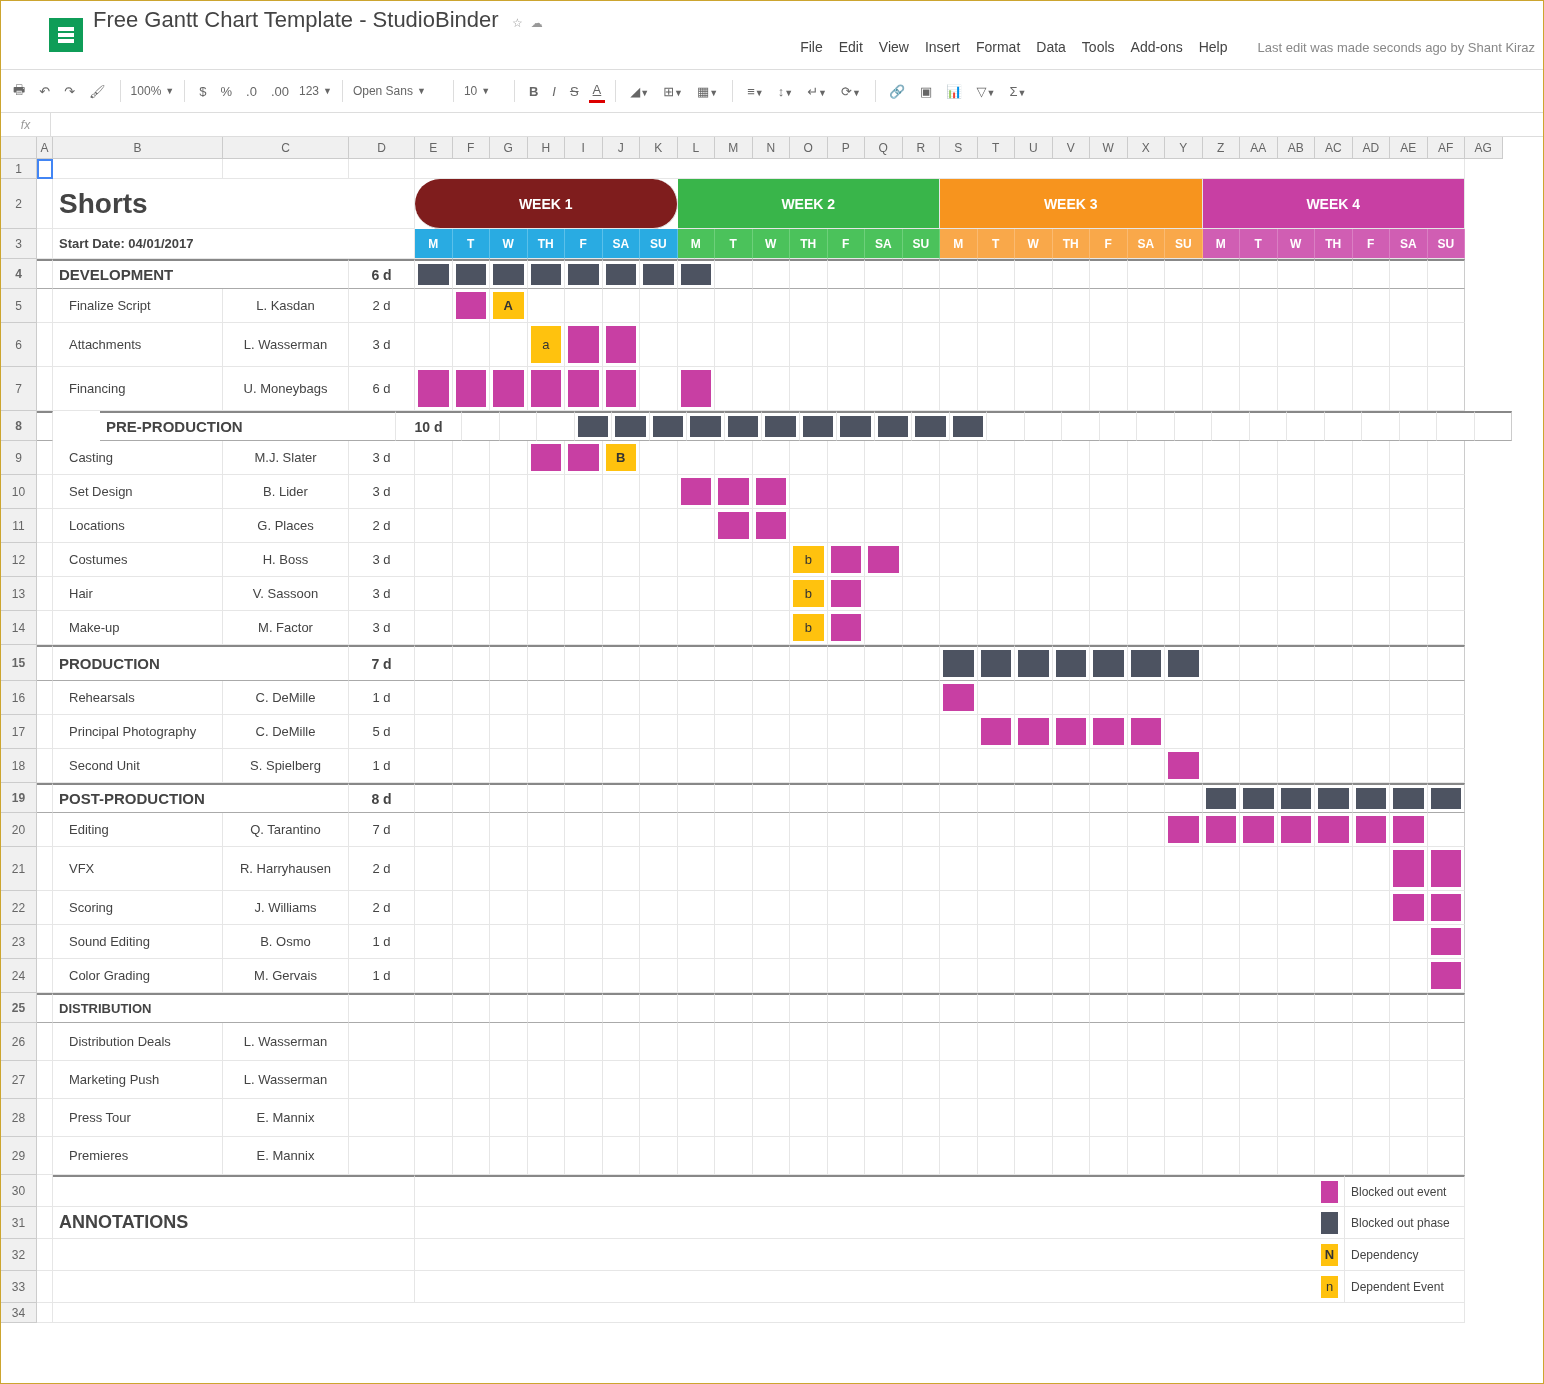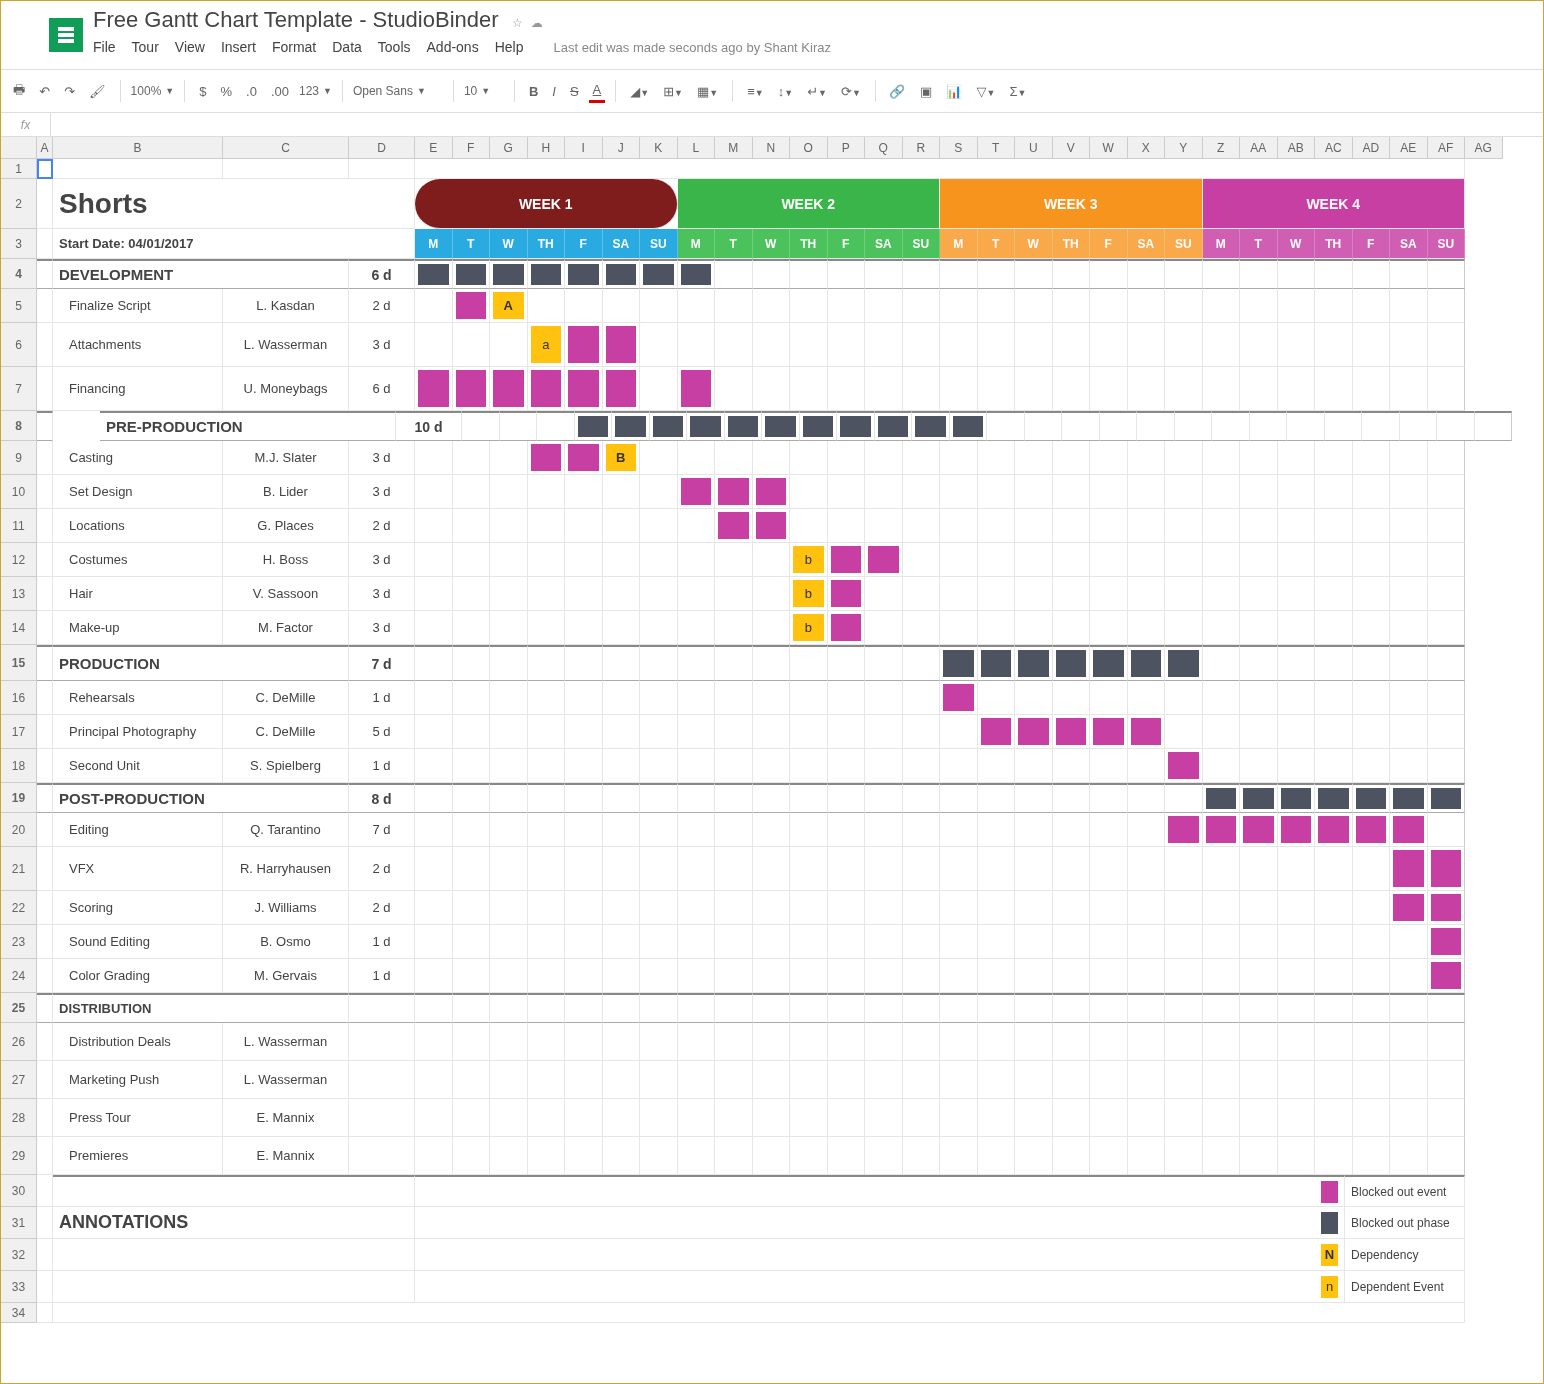--- a/index.html
+++ b/index.html
@@ -4,21 +4,21 @@
 <style>
   * { box-sizing: border-box; margin: 0; padding: 0; }
   body { font-family: Arial, sans-serif; background: #cca52f; font-size: 12px; color: #333; }
   .app { background: #fff; margin: 1px; display: flex; flex-direction: column; height: 1382px; }
   .titlebar { display: flex; align-items: center; padding: 6px 8px; margin-left: 40px; }
   .sheets-icon { width: 34px; height: 34px; background: #0f9d58; display: flex; align-items: center; justify-content: center; margin-right: 10px; }
   .sheets-icon svg rect { fill: #fff; }
   .title-block { flex: 1; }
   .doc-title { font-size: 22px; color: #444; }
   .title-extras { display: inline-flex; gap: 8px; margin-left: 10px; color: #999; }
-  .menubar { display: flex; gap: 16px; padding: 6px 0 8px 0; font-size: 14px; color: #444; align-items: center; }
+  .menubar { display: flex; gap: 16px; padding: 6px 0 8px 0; font-size: 14px; color: #444; align-items: center; justify-content: flex-end; }
   .menubar .edit-status { color: #888; margin-left: 14px; font-size: 13px; }
   .toolbar { border-top: 1px solid #ddd; border-bottom: 1px solid #ddd; display: flex; align-items: center; gap: 6px; padding: 4px 8px; height: 44px; color: #666; }
   .tb-sep { width: 1px; height: 22px; background: #ddd; margin: 0 4px; }
   .tb-btn { padding: 3px 4px; font-size: 13px; }
   .tb-dropdown { display: inline-flex; align-items: center; gap: 4px; }
   .caret { font-size: 9px; }
   .fxbar { display: flex; align-items: center; border-bottom: 1px solid #ddd; height: 24px; }
   .fxlabel { width: 50px; text-align: center; font-style: italic; color: #999; border-right: 1px solid #ddd; height: 100%; line-height: 24px; }
   .grid { flex: 1; overflow: auto; }
   .col-headers { display: flex; position: sticky; top: 0; z-index: 3; }
@@ -74,21 +74,21 @@
         </svg>
     </div>
     <div class="title-block">
       <span class="doc-title">Free Gantt Chart Template - StudioBinder</span>
       <span class="title-extras">
         <span>☆</span>
         <span>☁</span>
       </span>
       <div class="menubar">
         <span>File</span>
-        <span>Tour</span>
+        <span>Edit</span>
         <span>View</span>
         <span>Insert</span>
         <span>Format</span>
         <span>Data</span>
         <span>Tools</span>
         <span>Add-ons</span>
         <span>Help</span>
         <span class="edit-status">Last edit was made seconds ago by Shant Kiraz</span>
       </div>
     </div>

